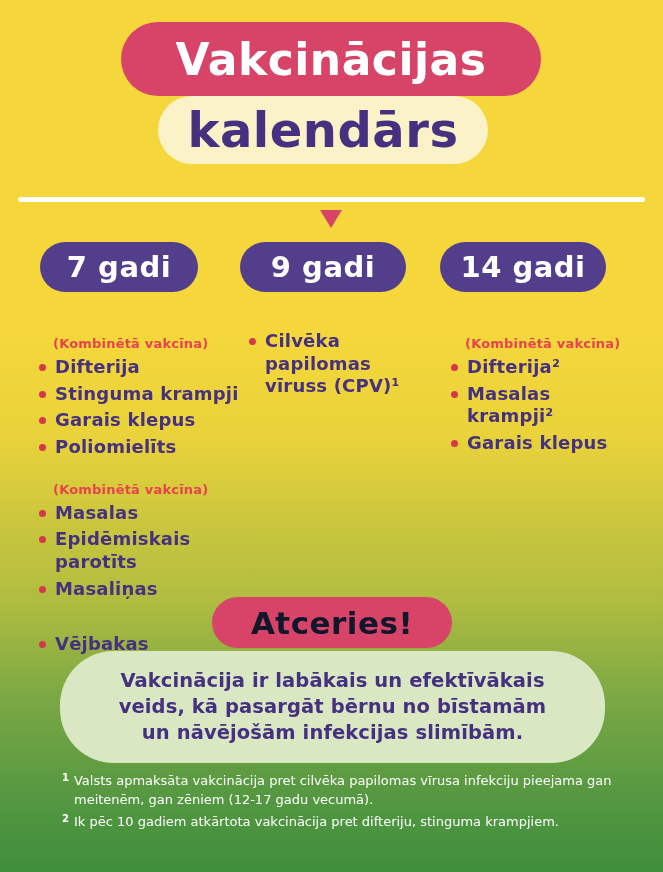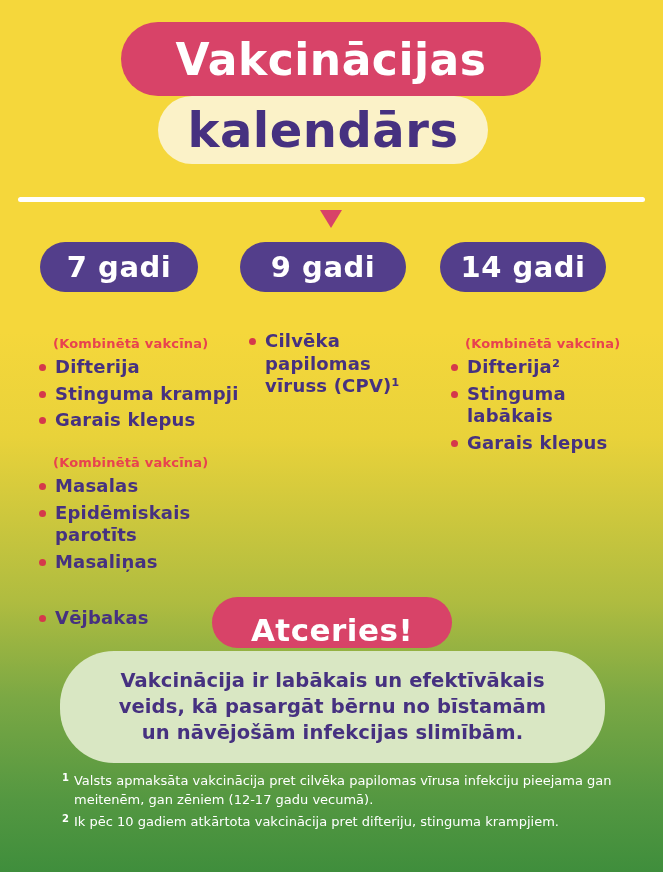--- a/index.html
+++ b/index.html
@@ -58,21 +58,21 @@
   .vlist li{
     position:relative;padding-left:17px;
     color:var(--purple);font-weight:700;font-size:18px;line-height:1.26;
     margin-bottom:4px;letter-spacing:.2px;
   }
   .vlist li::before{
     content:"";position:absolute;left:1px;top:8px;
     width:7px;height:7px;border-radius:50%;background:var(--bullet-red);
   }
 
-  .atceries{left:212px;top:597px;width:240px;height:51px;background:var(--pink);color:#ffffff;font-size:31px;align-items:flex-end;}
+  .atceries{left:212px;top:597px;width:240px;height:51px;background:var(--pink);color:#0f172a;font-size:31px;}
   .message-box{
     position:absolute;left:60px;top:651px;width:545px;height:112px;
     background:var(--box-green);border-radius:54px;
     display:flex;align-items:center;justify-content:center;
     padding:0 28px;box-sizing:border-box;
   }
   .message-box p{
     margin:16px;text-align:center;color:var(--purple);
     font-weight:700;font-size:19.5px;line-height:1.35;letter-spacing:.1px;
   }
@@ -107,20 +107,21 @@
     <span>14 gadi</span>
   </div>
 
   <div class="col col-1">
     <div class="group">
       <p class="group-header">(Kombinētā vakcīna)</p>
       <ul class="vlist">
         <li>Difterija</li>
         <li>Stinguma krampji</li>
         <li>Garais klepus</li>
+        <li>Poliomielīts</li>
       </ul>
     </div>
     <div class="group">
       <p class="group-header">(Kombinētā vakcīna)</p>
       <ul class="vlist">
         <li>Masalas</li>
         <li>Epidēmiskais parotīts</li>
         <li>Masaliņas</li>
       </ul>
     </div>
@@ -137,21 +138,21 @@
         <li>Cilvēka papilomas vīruss (CPV)¹</li>
       </ul>
     </div>
   </div>
 
   <div class="col col-3">
     <div class="group">
       <p class="group-header">(Kombinētā vakcīna)</p>
       <ul class="vlist">
         <li>Difterija²</li>
-        <li>Stinguma labākais</li>
+        <li>Masalas krampji²</li>
         <li>Garais klepus</li>
       </ul>
     </div>
   </div>
 
   <div class="pill atceries">
     <span>Atceries!</span>
   </div>
 
   <div class="message-box">

